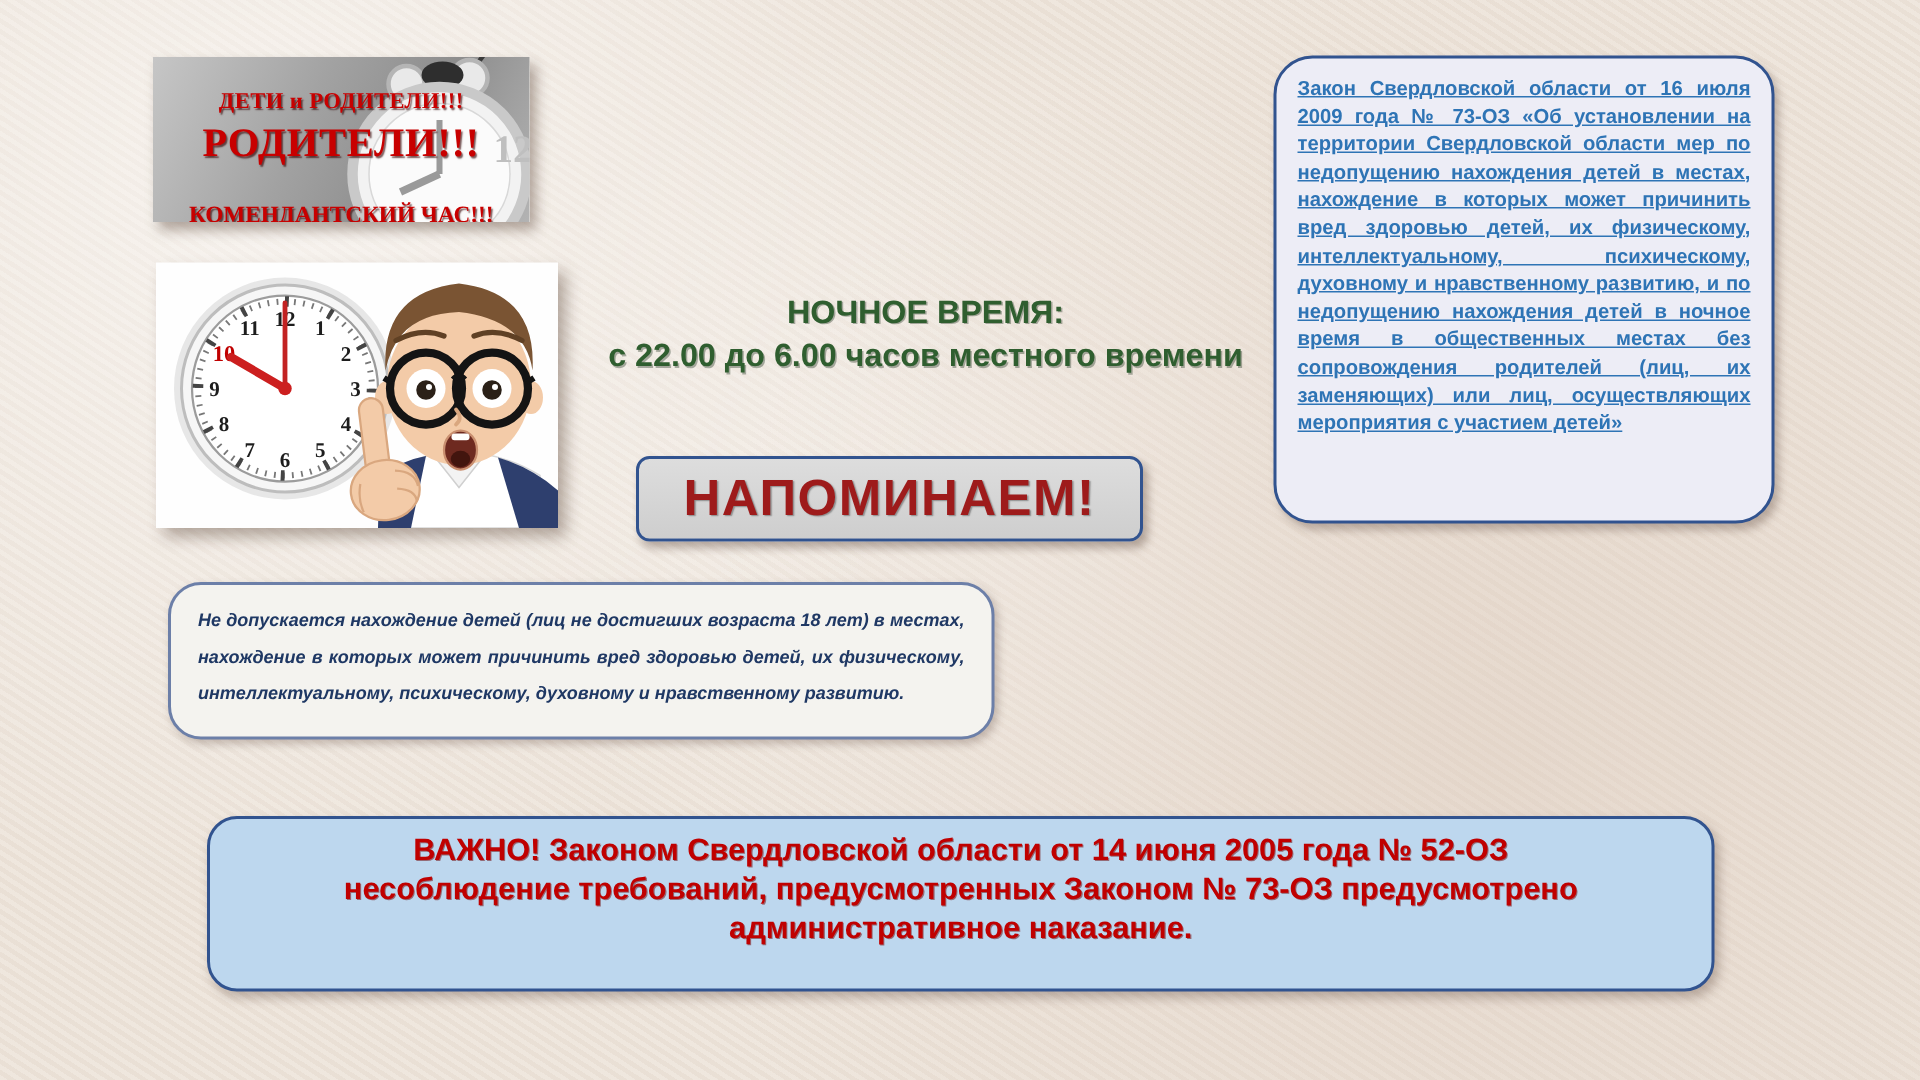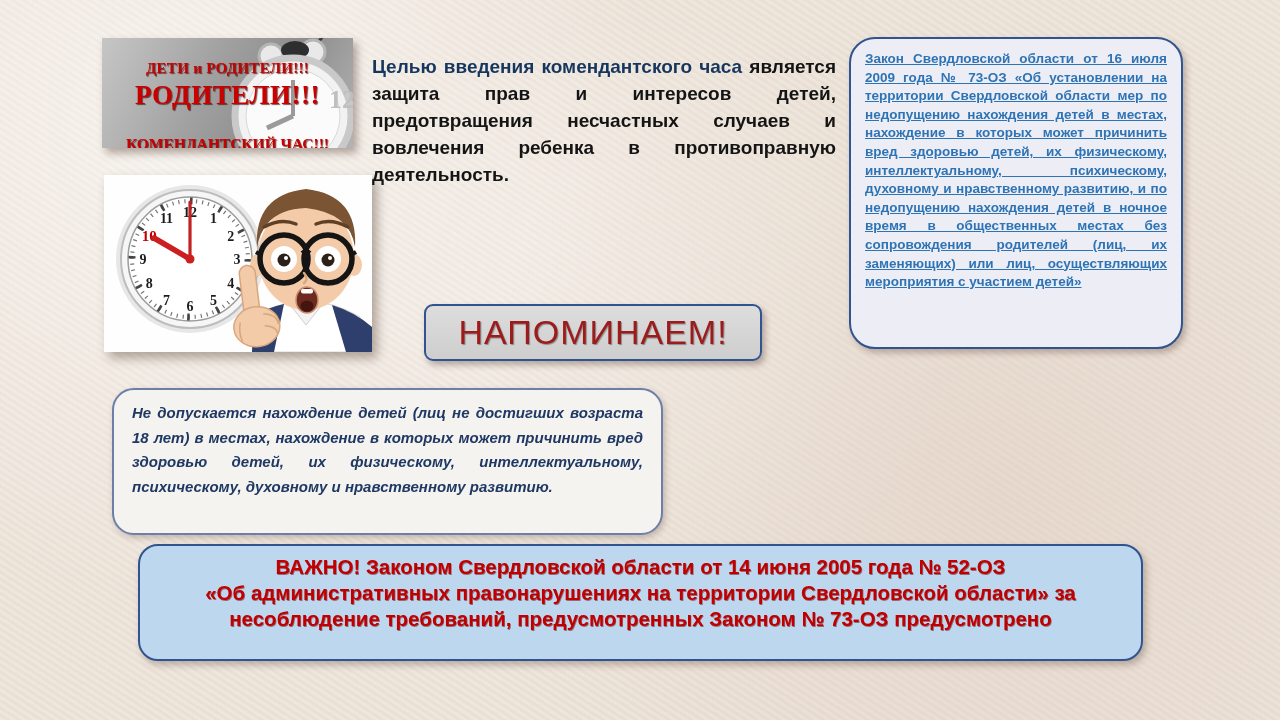--- a/index.html
+++ b/index.html
@@ -35,33 +35,33 @@
   .intro{position:absolute;left:372px;top:34px;width:464px;font-size:19px;font-weight:bold;
     line-height:27px;color:#141414;text-align:justify;}
   .intro .lead{color:#17365D;}
   
   .night{position:absolute;left:388px;top:194px;width:458px;text-align:center;color:#2F5E2F;
     font-weight:bold;font-size:21.5px;line-height:29px;text-shadow:1px 1px 0 rgba(20,40,20,.35);}
   
   .remind{position:absolute;left:424px;top:304px;width:338px;height:57px;box-sizing:border-box;
     background:linear-gradient(#DDDDDD,#CECECE);border:2px solid #31538F;border-radius:9px;
     box-shadow:3px 4px 6px rgba(93,70,58,.4);display:flex;align-items:center;justify-content:center;}
-  .remind span{font-size:34px;font-weight:normal;color:#9E1B1B;letter-spacing:1px;
+  .remind span{font-size:34px;font-weight:bold;color:#9E1B1B;letter-spacing:1px;
     text-shadow:1px 1px 1px rgba(0,0,0,.35);}
   
   .law{position:absolute;left:849px;top:37px;width:334px;height:312px;box-sizing:border-box;
     background:#EDEDF6;border:2px solid #31538F;border-radius:26px;padding:11px 14px 10px 14px;
     box-shadow:3px 4px 6px rgba(93,70,58,.35);overflow:hidden;}
   .law p{margin:0;font-size:13.5px;line-height:18.6px;font-weight:bold;color:#2E74B5;
     text-align:justify;text-decoration:underline;cursor:pointer;}
   
   .rule{position:absolute;background:#F4F3EF;border:2px solid #6C7FA8;box-sizing:border-box;
     font-weight:bold;font-style:italic;color:#1F3864;text-align:justify;overflow:hidden;
     box-shadow:2px 3px 6px rgba(93,70,58,.3);}
-  .rule18{left:112px;top:388px;width:551px;height:147px;padding:11px 18px;font-size:15px;
+  .rule18{left:112px;top:388px;width:551px;height:105px;padding:11px 18px;font-size:12px;
     line-height:24.5px;border-radius:22px;}
   .rule16{left:676px;top:379px;width:511px;height:159px;padding:11px 16px;font-size:18px;
     line-height:23px;border-radius:22px;}
   
   .important{position:absolute;left:138px;top:544px;width:1005px;height:117px;box-sizing:border-box;
     background:#BDD7EE;border:2px solid #31538F;border-radius:20px;text-align:center;
     color:#C00000;font-weight:bold;font-size:20.5px;line-height:26px;padding-top:8px;
     text-shadow:.7px .7px 0 rgba(110,0,0,.5);box-shadow:3px 4px 7px rgba(93,70,58,.35);}
 </style>
 </head>
@@ -149,35 +149,38 @@
       <g transform="rotate(-7 150 145)">
         <rect x="141" y="90" width="16" height="66" rx="8" fill="#F3CBA8" stroke="#D9A77F" stroke-width="1.5"></rect>
         <ellipse cx="152" cy="152" rx="23" ry="20" fill="#F3CBA8" stroke="#D9A77F" stroke-width="1.5"></ellipse>
         <path d="M136,146 Q133,156 136,165" fill="none" stroke="#D9A77F" stroke-width="1.5"></path>
         <path d="M160,140 Q173,142 174,152" fill="none" stroke="#D9A77F" stroke-width="1.5"></path>
         <path d="M160,152 Q172,154 172,162" fill="none" stroke="#D9A77F" stroke-width="1.5"></path>
       </g>
     </svg>
   </div>
 
-  <p class="intro"><span class="lead">Целью введения комендантского часа</span><span> является защита прав и интересов детей, предотвращения несчастных случаев и вовлечения ребенка в противоправную деятельность.</span></p>
 
+  <div class="night">
+    <div>НОЧНОЕ ВРЕМЯ:</div>
+    <div>с 22.00 до 6.00 часов местного времени</div>
+  </div>
 
   <div class="remind">
     <span>НАПОМИНАЕМ!</span>
   </div>
 
   <div class="law">
     <p>Закон Свердловской области от 16 июля 2009 года № 73-ОЗ «Об установлении на территории Свердловской области мер по недопущению нахождения детей в местах, нахождение в которых может причинить вред здоровью детей, их физическому, интеллектуальному, психическому, духовному и нравственному развитию, и по недопущению нахождения детей в ночное время в общественных местах без сопровождения родителей (лиц, их заменяющих) или лиц, осуществляющих мероприятия с участием детей»</p>
   </div>
 
   <div class="rule rule18">
     <span>Не допускается нахождение детей (лиц не достигших возраста 18 лет) в местах, нахождение в которых может причинить вред здоровью детей, их физическому, интеллектуальному, психическому, духовному и нравственному развитию.</span>
   </div>
 
 
   <div class="important">
     <div>ВАЖНО! Законом Свердловской области от 14 июня 2005 года № 52-ОЗ</div>
-    <div>«Об административных правонарушениях на территории Свердловской области» за</div>
     <div>несоблюдение требований, предусмотренных Законом № 73-ОЗ предусмотрено</div>
+    <div>административное наказание.</div>
   </div>
 
 </div>
 
 </body></html>

